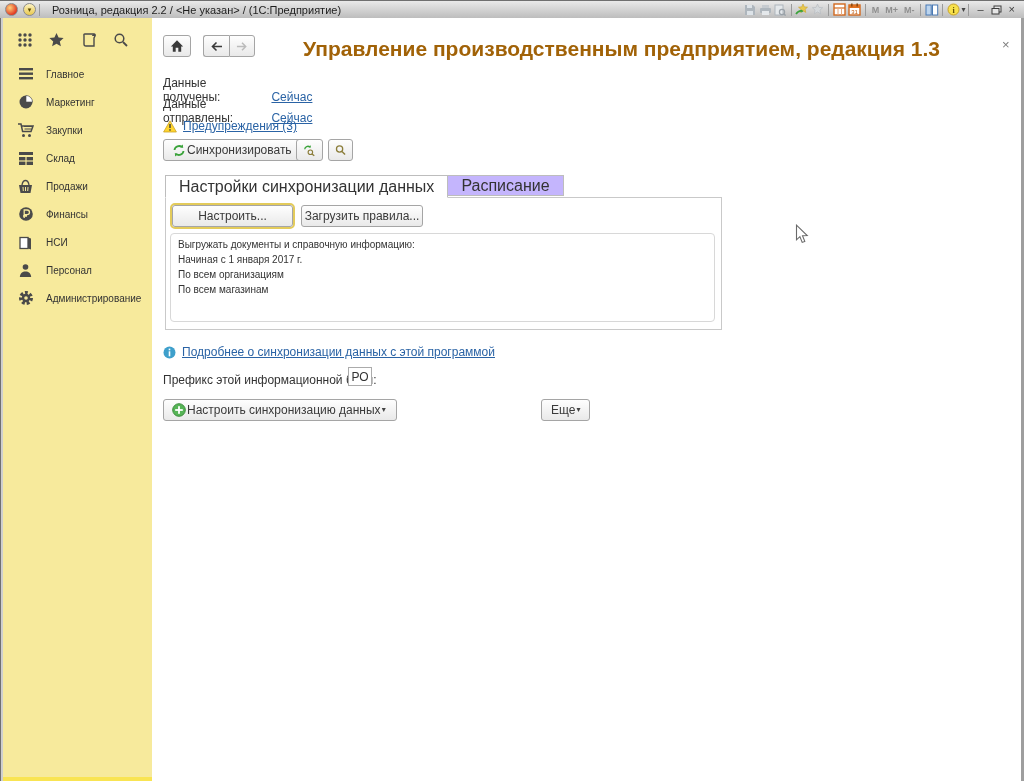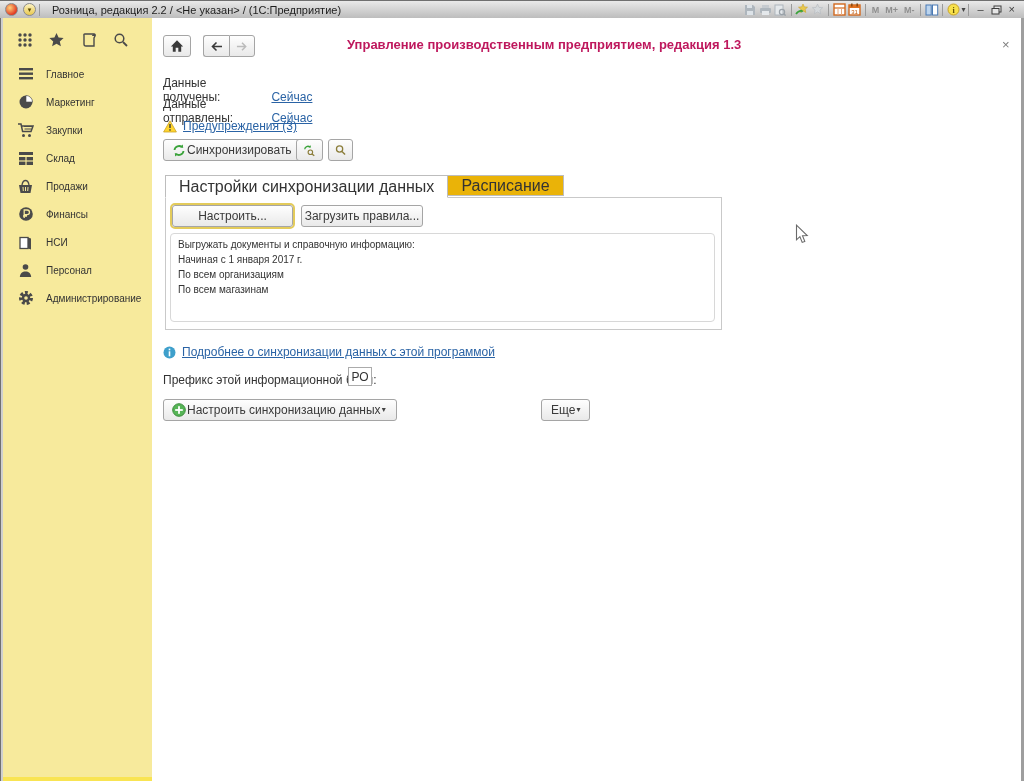--- a/index.html
+++ b/index.html
@@ -34,28 +34,28 @@
   
   .main{position:absolute;left:152px;top:18px;right:3px;bottom:0;background:#fff;}
   .abs{position:absolute;}
   .btn{display:inline-flex;align-items:center;justify-content:center;gap:1px;box-sizing:border-box;
        background:linear-gradient(#FEFEFE,#E9E9E9);border:1px solid #A5A5A5;border-radius:3px;
        font-size:12px;color:#3a3a3a;height:22px;cursor:pointer;white-space:nowrap;}
   .navgroup{display:inline-flex;}
   .navgroup .btn{border-radius:0;}
   .navgroup .btn:first-child{border-radius:3px 0 0 3px;border-right:none;}
   .navgroup .btn:last-child{border-radius:0 3px 3px 0;}
-  .page-title{font-size:13px;font-weight:bold;color:#be185d;white-space:nowrap;margin-left:44px;}
+  .page-title{font-size:21px;font-weight:bold;color:#a16207;white-space:nowrap;}
   .lbl{font-size:12px;color:#333;}
   a.link{font-size:12px;color:#2A63A5;text-decoration:underline;cursor:pointer;white-space:nowrap;}
   .tabs{display:flex;position:absolute;left:13px;top:157px;z-index:2;}
   .tab{height:21px;padding:0 13px;font-size:16px;color:#333;display:flex;align-items:center;
        border:1px solid #BDBDBD;box-sizing:border-box;cursor:pointer;}
   .tab-active{background:#fff;border-bottom:1px solid #fff;height:23px;z-index:3;}
-  .tab-inactive{background:#eab308;border-left:none;margin-top:0px;}
+  .tab-inactive{background:#c4b5fd;border-left:none;margin-top:0px;}
   .panel{position:absolute;left:13px;top:179px;width:557px;height:133px;border:1px solid #C9C9C9;
          background:#fff;box-sizing:border-box;}
   .focus-wrap{position:absolute;left:4px;top:5px;border:2px solid #E3CB5B;border-radius:5px;padding:0;}
   .settings-box{position:absolute;left:4px;top:35px;width:545px;height:89px;border:1px solid #D8D8D8;
                 border-radius:4px;box-sizing:border-box;padding:3px 7px;font-size:10px;line-height:15px;
                 color:#333;overflow:hidden;}
   .prefix-input{position:absolute;width:24px;height:19px;border:1px solid #ABABAB;font-size:12px;
                 color:#333;text-align:center;padding:0;font-family:"Liberation Sans",sans-serif;box-sizing:border-box;}
   .caret{font-size:8px;color:#444;line-height:1;}
   .form-close{font-size:13px;color:#7d7d7d;cursor:pointer;line-height:1;}

